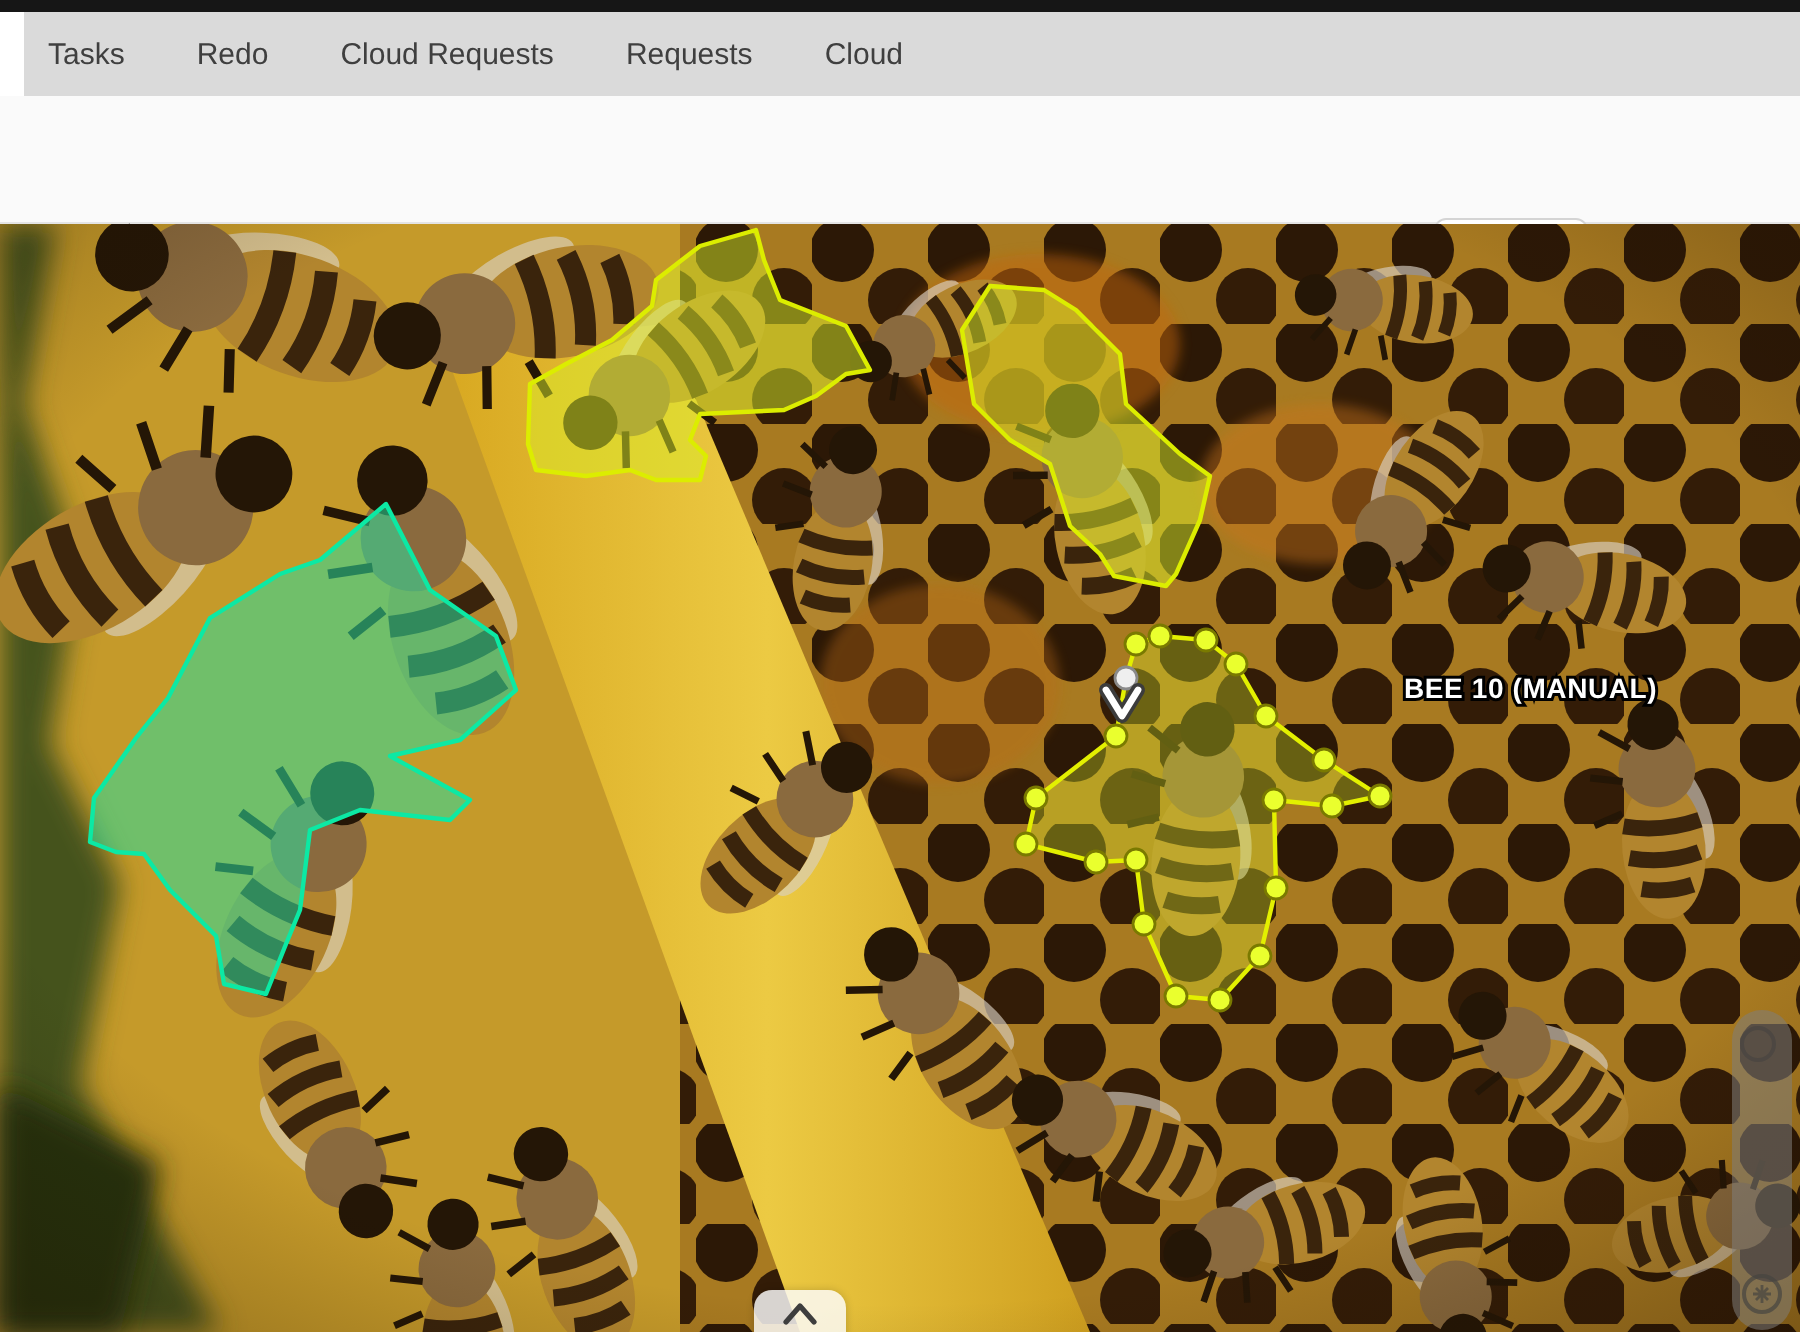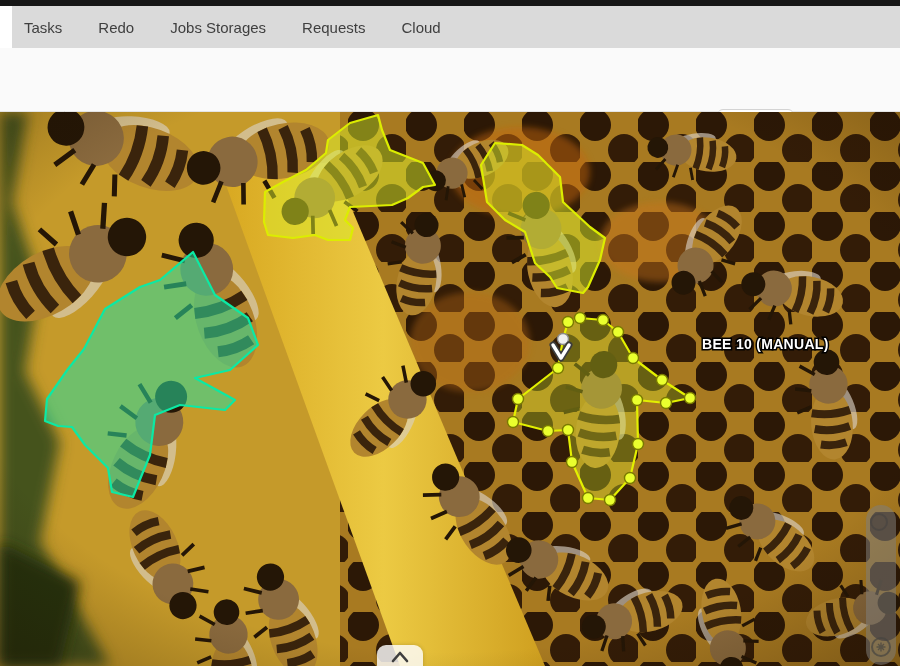--- a/index.html
+++ b/index.html
@@ -62,21 +62,21 @@
 </head>
 <body>
 
 <div class="app">
 
   <div class="top-strip"></div>
 
   <nav class="nav">
     <a class="nav-item">Tasks</a>
     <a class="nav-item">Redo</a>
-    <a class="nav-item">Jobs Storages</a>
+    <a class="nav-item">Cloud Requests</a>
     <a class="nav-item">Requests</a>
     <a class="nav-item">Cloud</a>
   </nav>
 
   <div class="toolbar">
 
     <div class="redo">
       <svg width="24" height="17" viewBox="0 0 24 17">
         <path d="M4 15 A 9 9 0 0 1 19.5 10.5" fill="none" stroke="#8f8f8f" stroke-width="1.8"></path>
         <path d="M20.6,11.6 14.6,10.2 18.8,5.4 Z" fill="#8f8f8f"></path>

